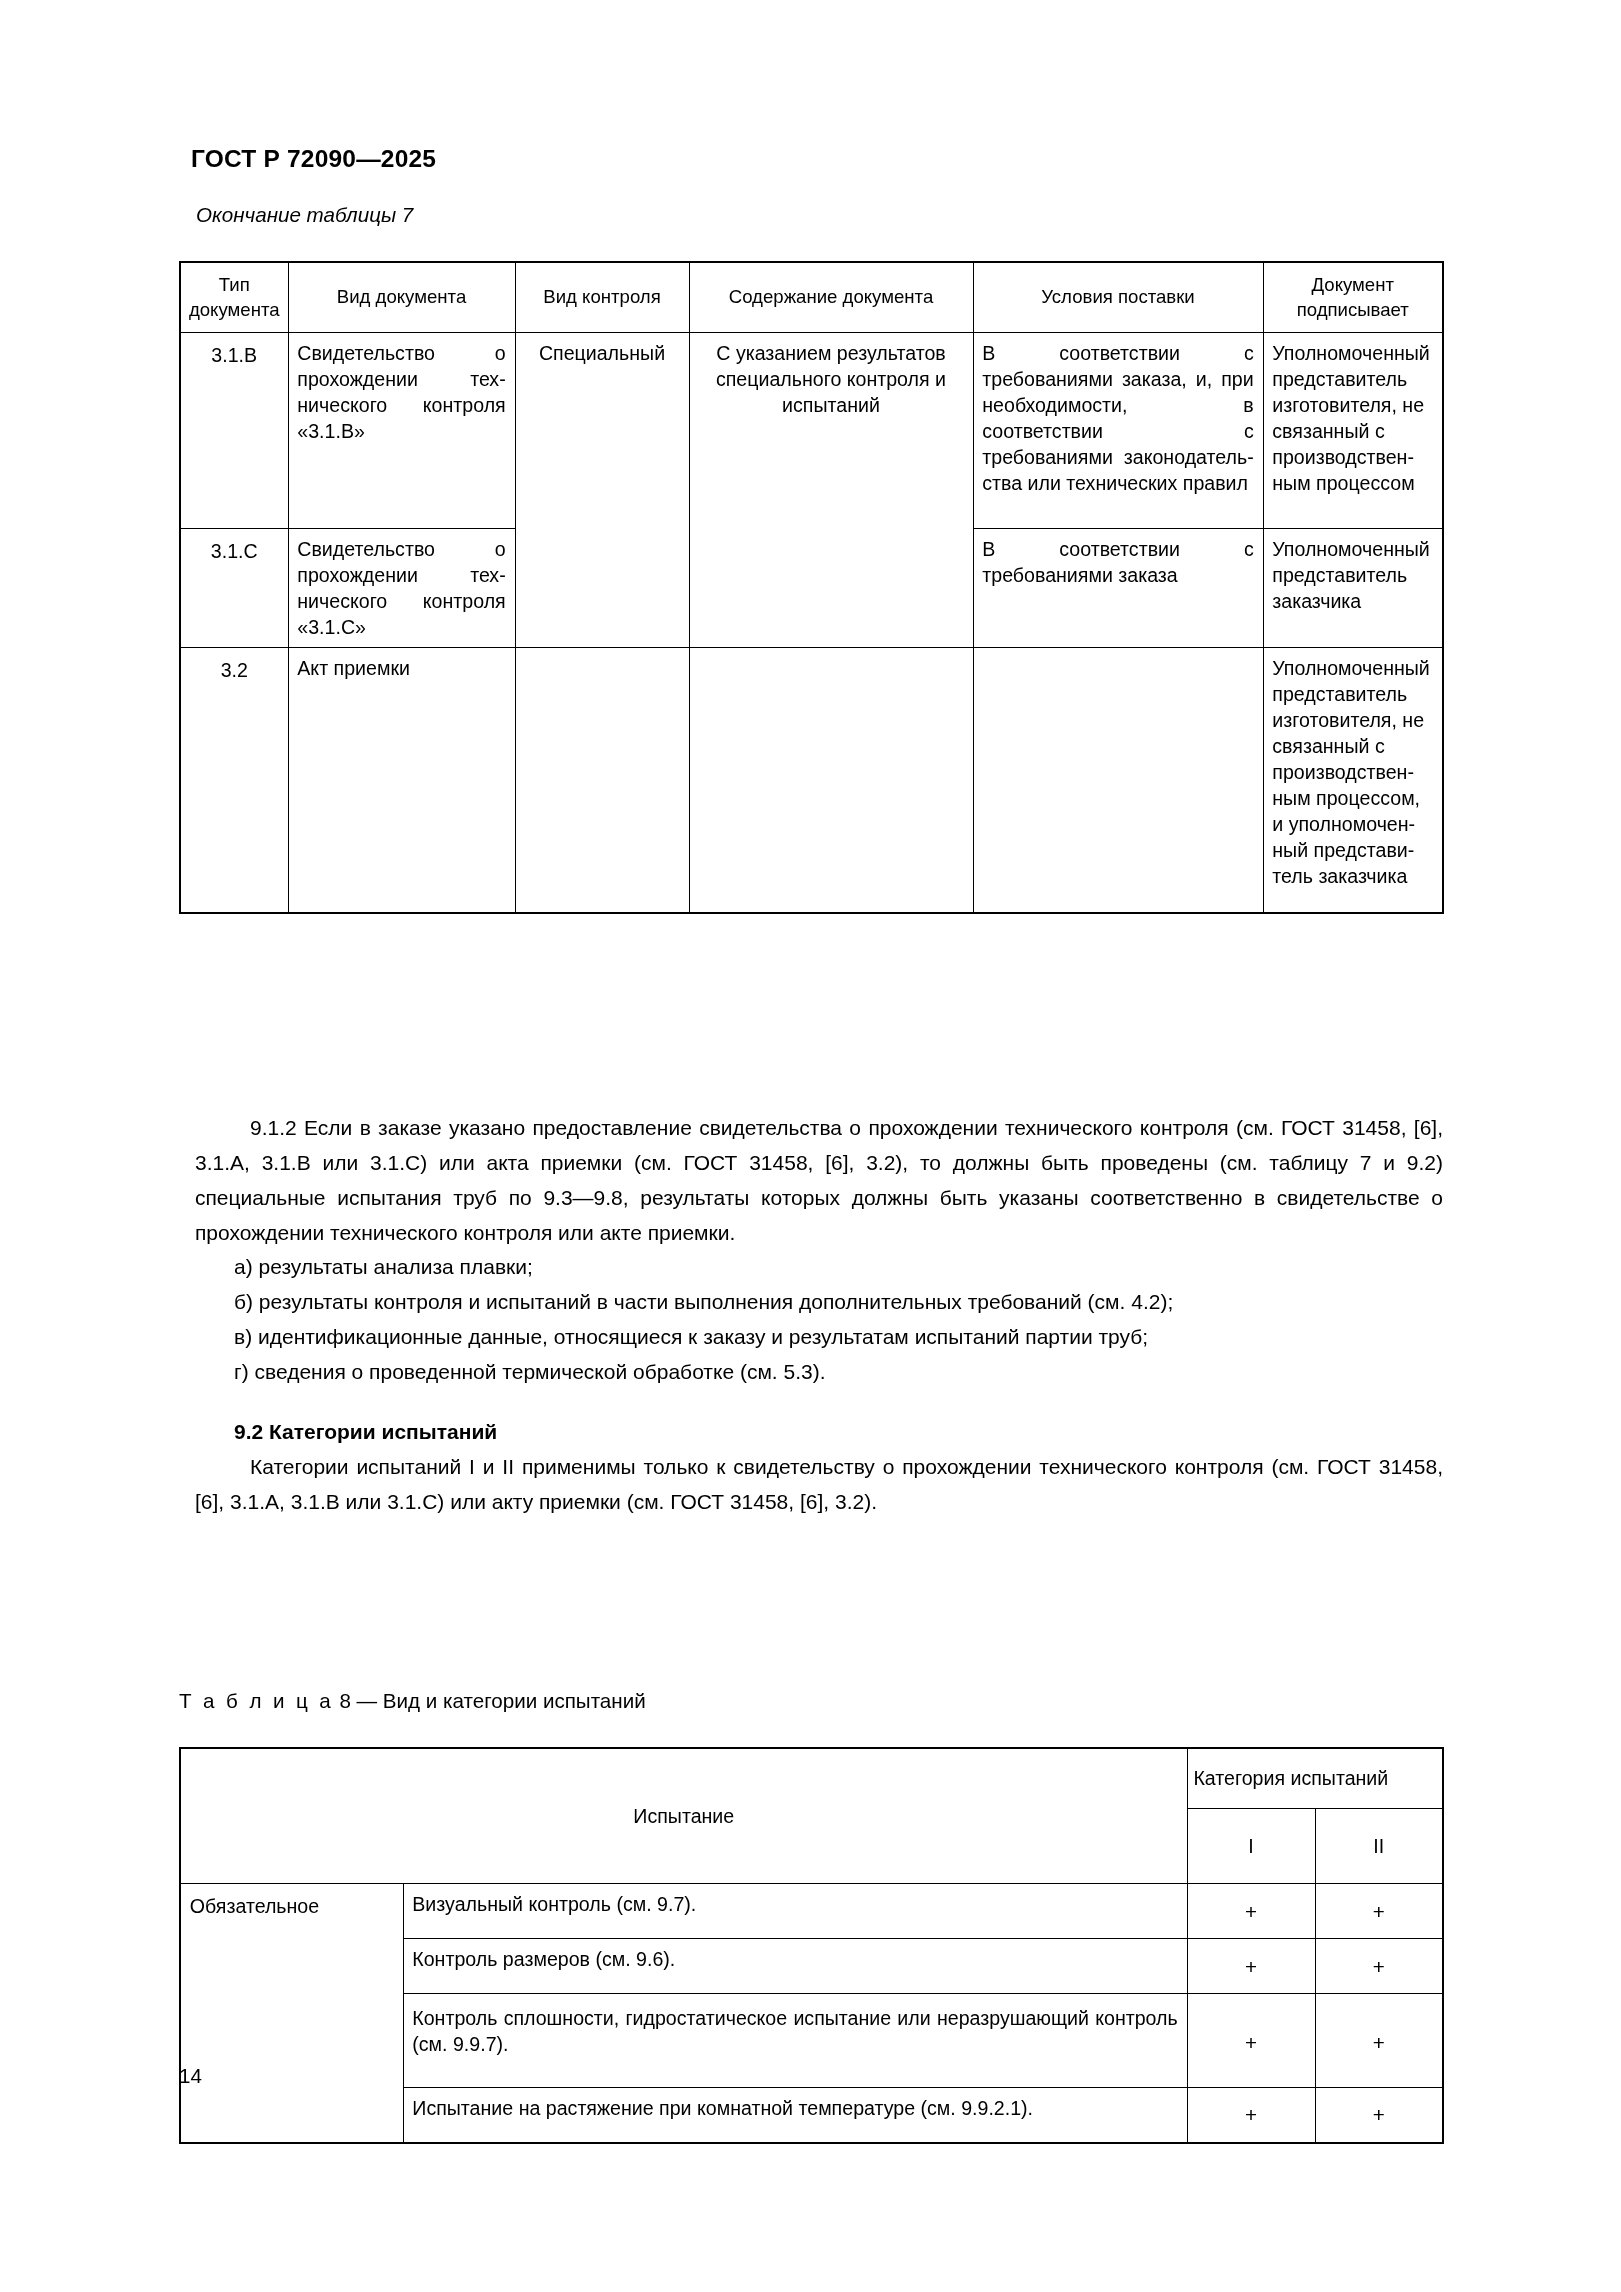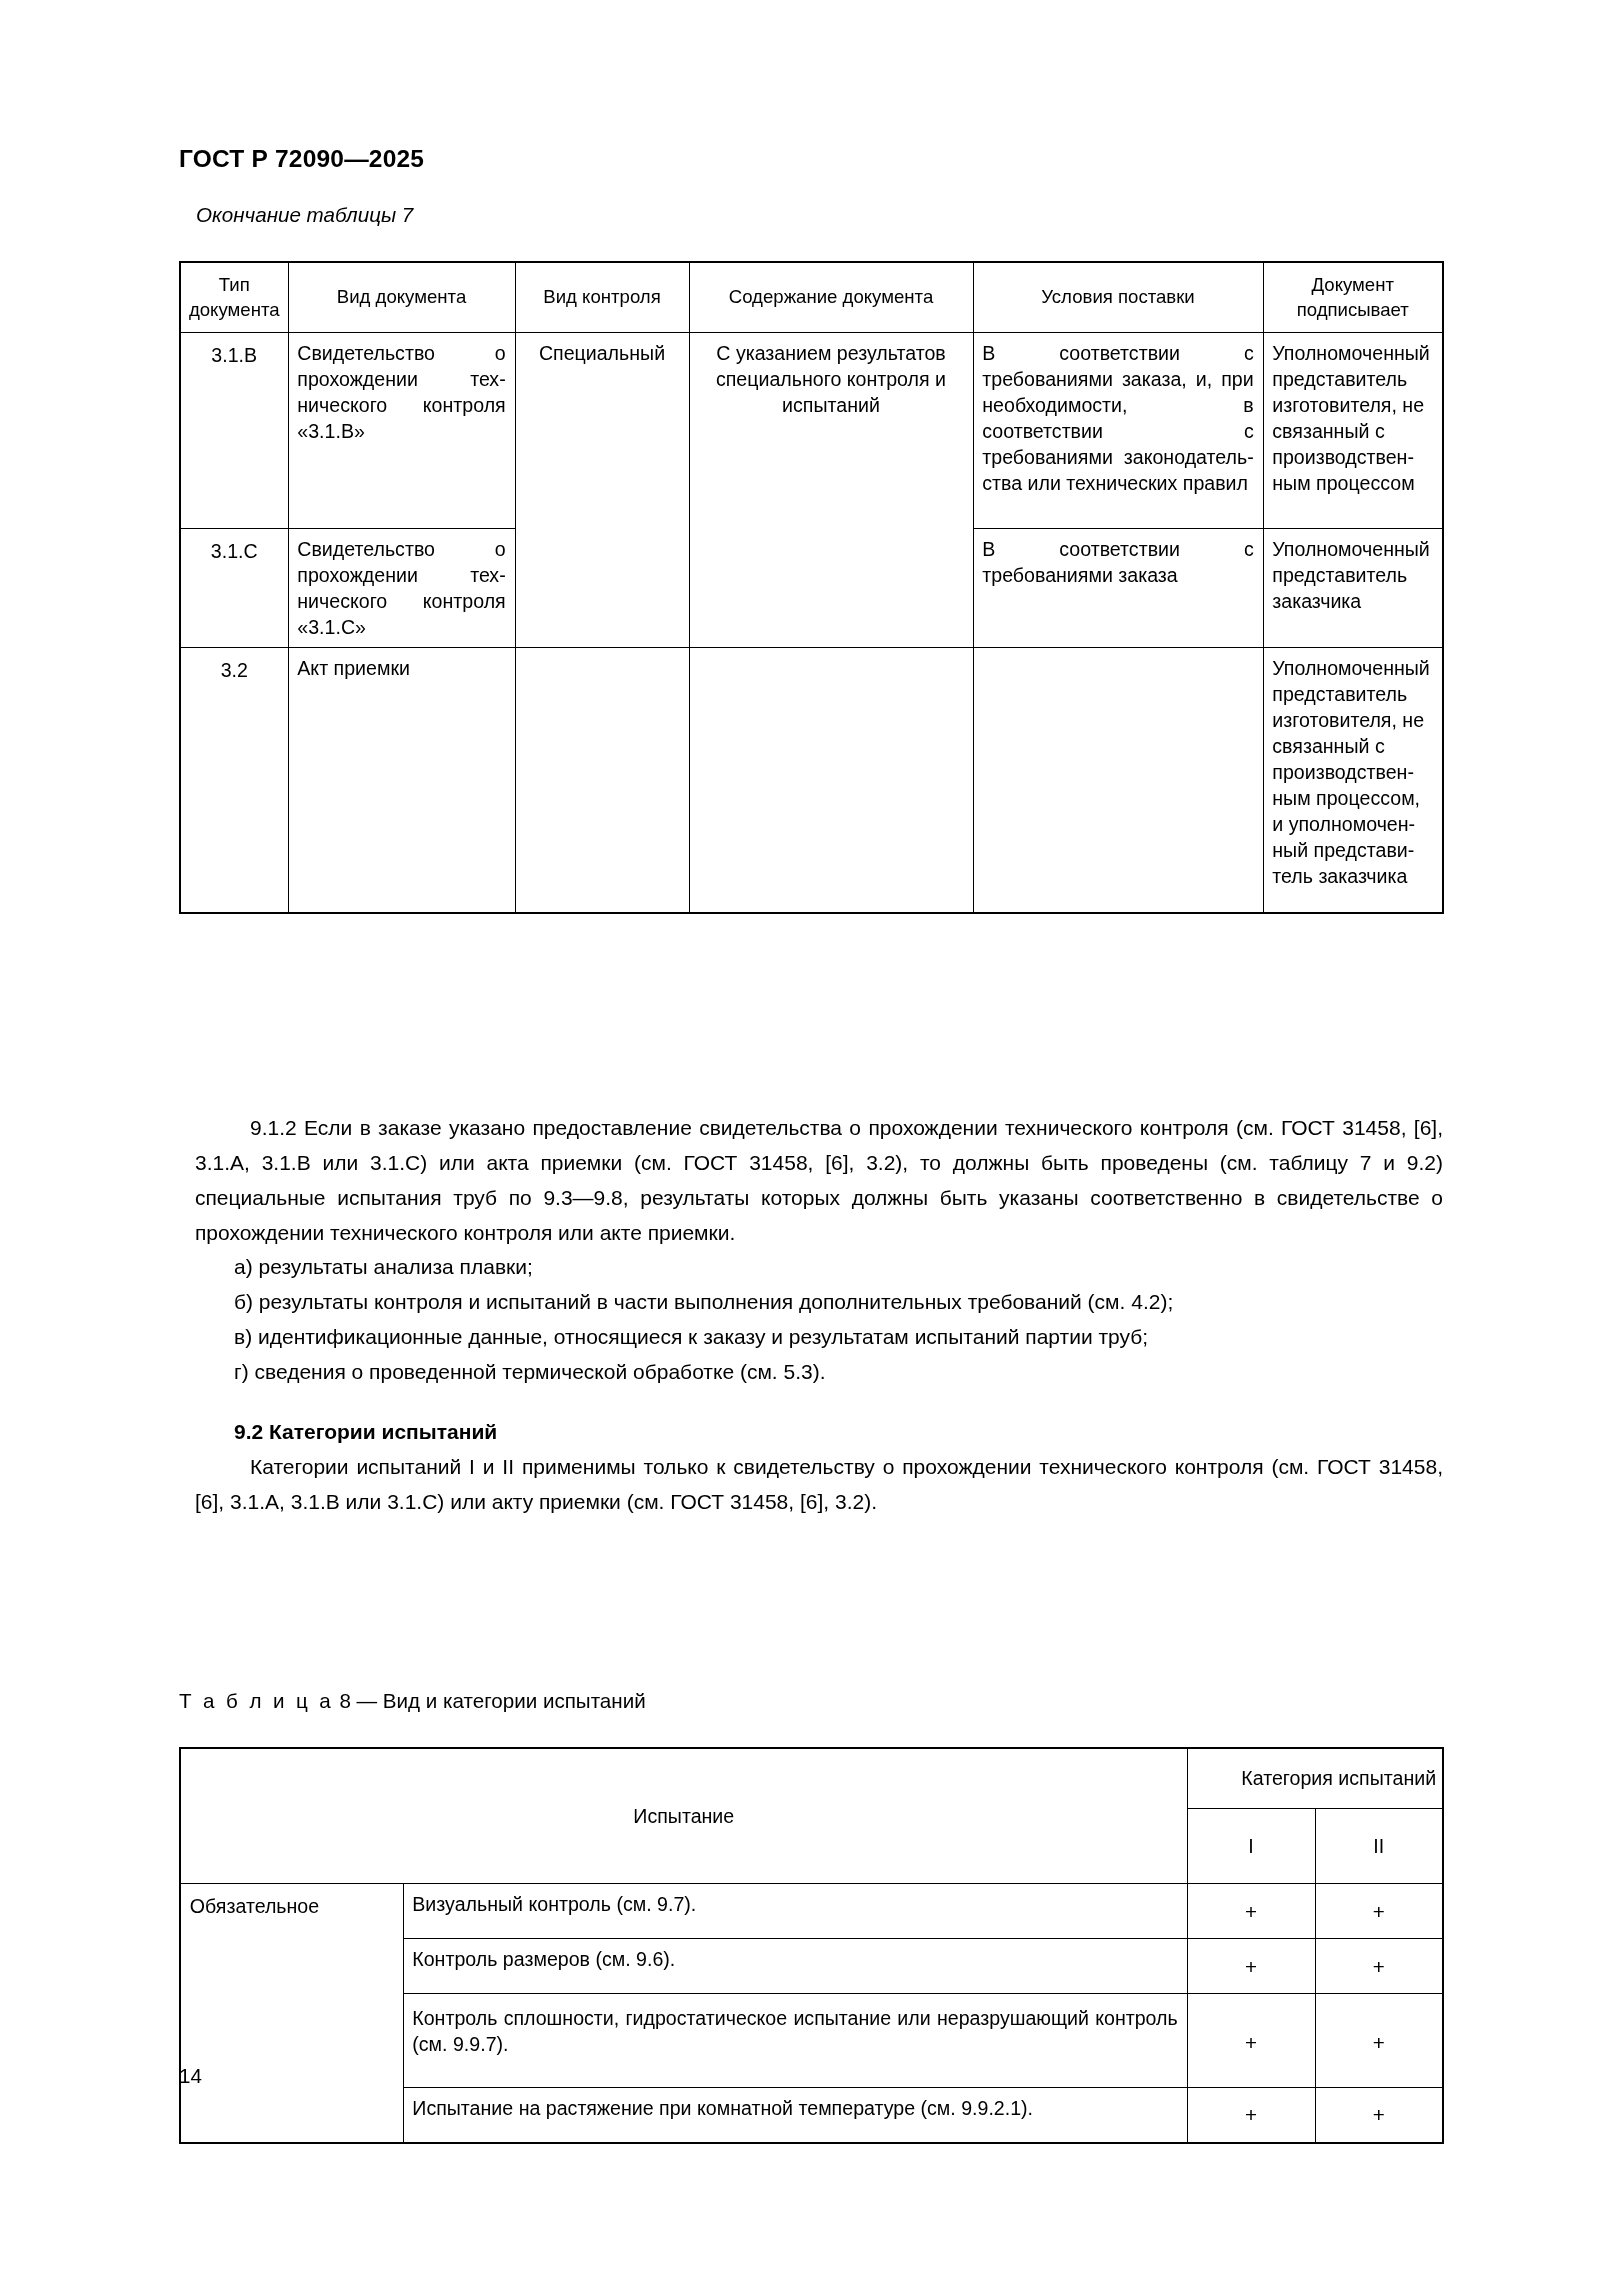--- a/index.html
+++ b/index.html
@@ -18,21 +18,21 @@
     height: 2293px;
     background: #ffffff;
     box-sizing: border-box;
     padding: 0;
     overflow: hidden;
   }
 
   
   .doc-header {
     position: absolute;
-    left: 179px;
+    left: 191px;
     top: 145px;
     font-size: 24.5px;
     font-weight: bold;
     letter-spacing: 0.2px;
     white-space: nowrap;
   }
 
   
   .table-caption-italic {
     font-style: italic;
@@ -121,21 +121,21 @@
     text-indent: 55px;
     line-height: 1.66;
   }
 
   
   #table8 col.k1 { width: 223px; }
   #table8 col.k2 { width: 784px; }
   #table8 col.k3 { width: 128px; }
   #table8 col.k4 { width: 128px; }
   #table8 td, #table8 th { font-size: 19.6px; }
-  #table8 .cat-head { text-align: right; vertical-align: middle; border-bottom: 1px solid #000; }
+  #table8 .cat-head { text-align: left; vertical-align: middle; border-bottom: 1px solid #000; }
   #table8 .plus { text-align: center; vertical-align: middle; font-size: 20.6px; }
 
   .page-number {
     position: absolute;
     left: 179px;
     top: 2064px;
     font-size: 20.6px;
   }
 </style>
 </head>

